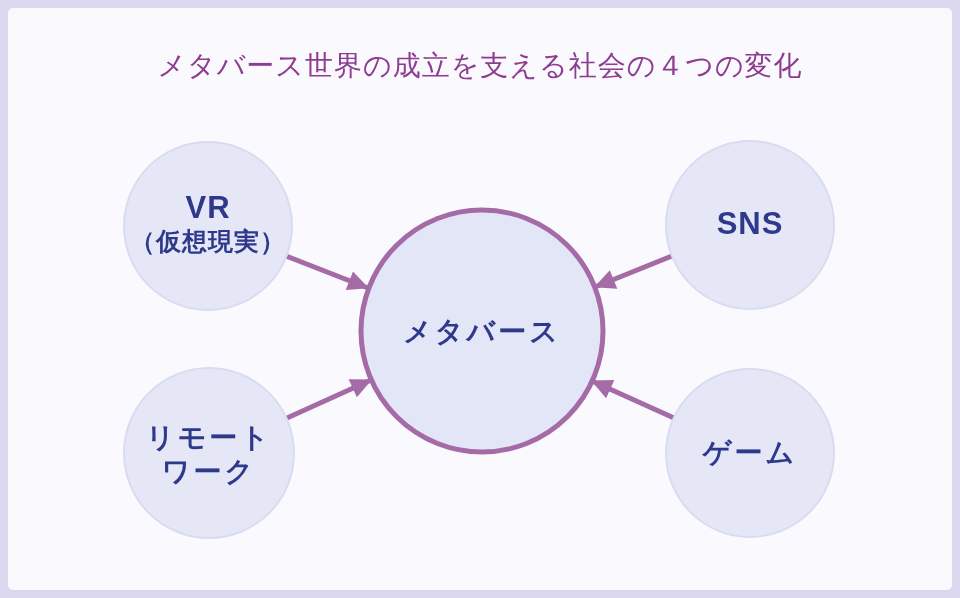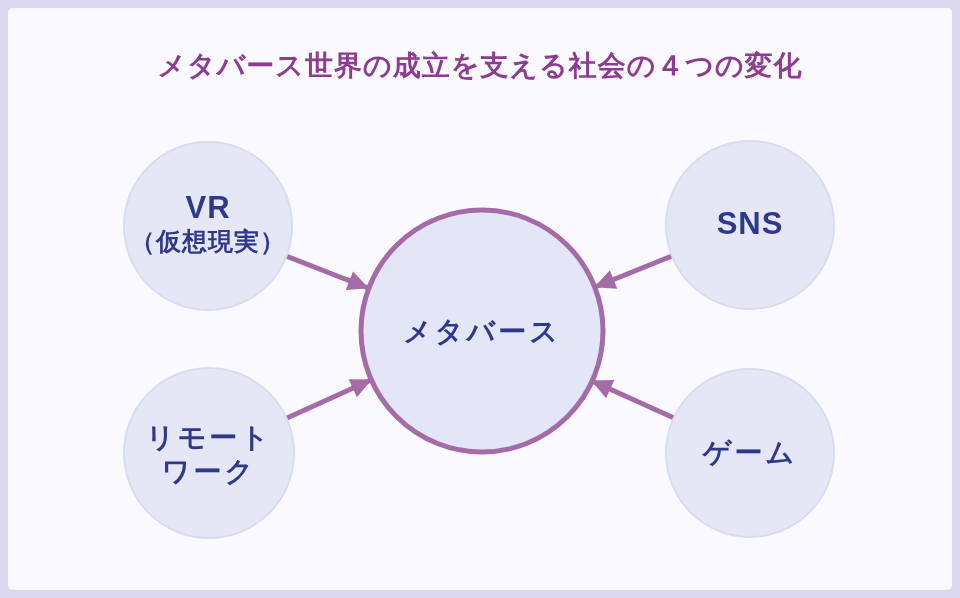--- a/index.html
+++ b/index.html
@@ -7,21 +7,21 @@
     --center_fill:#E3E6F7; --purple:#A46BA6; --title_color:#8E3C92; --node_text:#2E398B;
   }
   *{margin:0;padding:0;box-sizing:border-box;}
   html,body{width:960px;height:598px;overflow:hidden;}
   body{background:var(--frame);font-family:"Liberation Sans",sans-serif;position:relative;}
   .card{
     position:absolute; inset:8px; background:var(--card_bg); border-radius:5px;
   }
   .title{
     position:absolute; left:0; right:0; top:49px;
-    text-align:center; font-size:28px; line-height:34px; font-weight:bold;
+    text-align:center; font-size:28px; line-height:34px; font-weight:normal;
     letter-spacing:1px; color:var(--title_color);
   }
   svg.diagram{position:absolute; left:0; top:0; width:960px; height:598px; display:block;}
   .satellite{fill:var(--node_fill); stroke:var(--node_stroke); stroke-width:2;}
   .center-circle{fill:var(--center_fill); stroke:var(--purple); stroke-width:5;}
   .arrow{stroke:var(--purple); stroke-width:5; fill:none;}
   .arrowhead{fill:var(--purple);}
   text{
     font-family:"Liberation Sans",sans-serif; font-weight:bold; fill:var(--node_text);
     text-anchor:middle; dominant-baseline:central;

